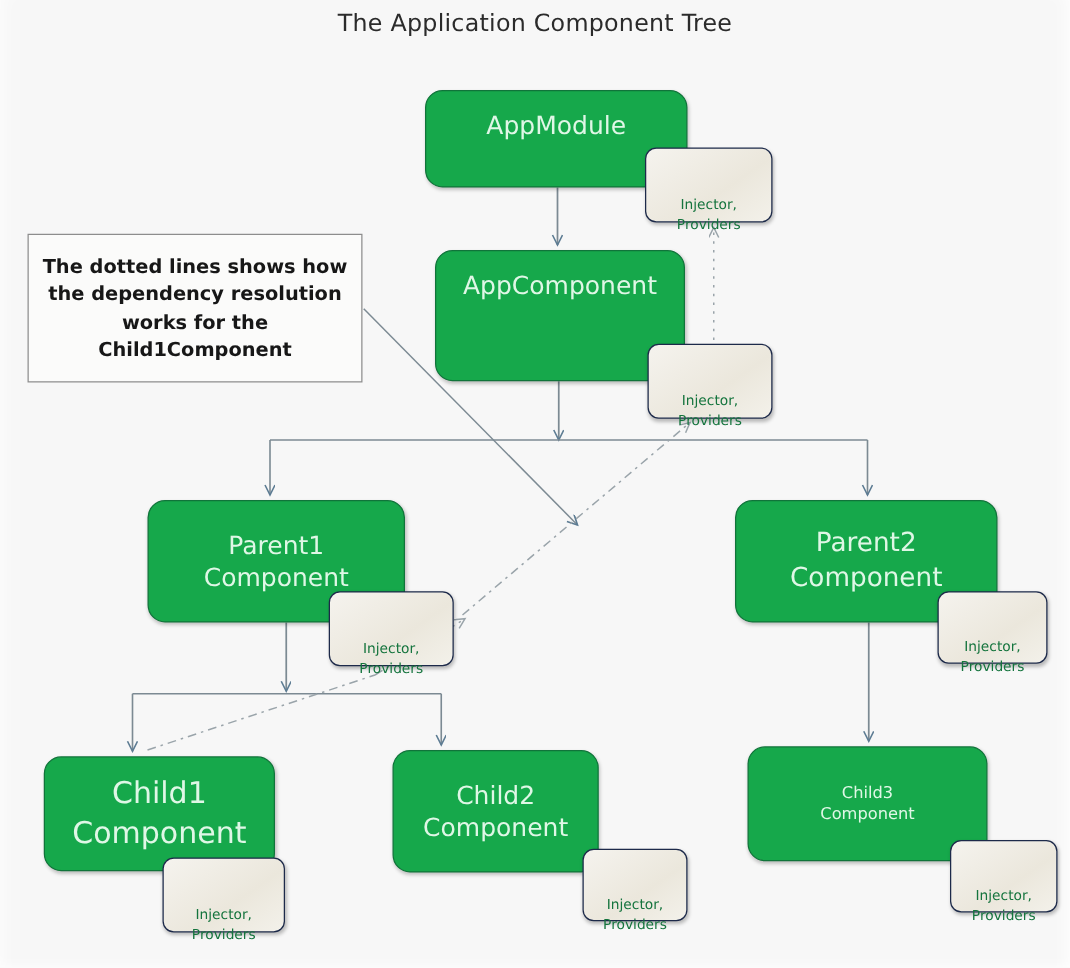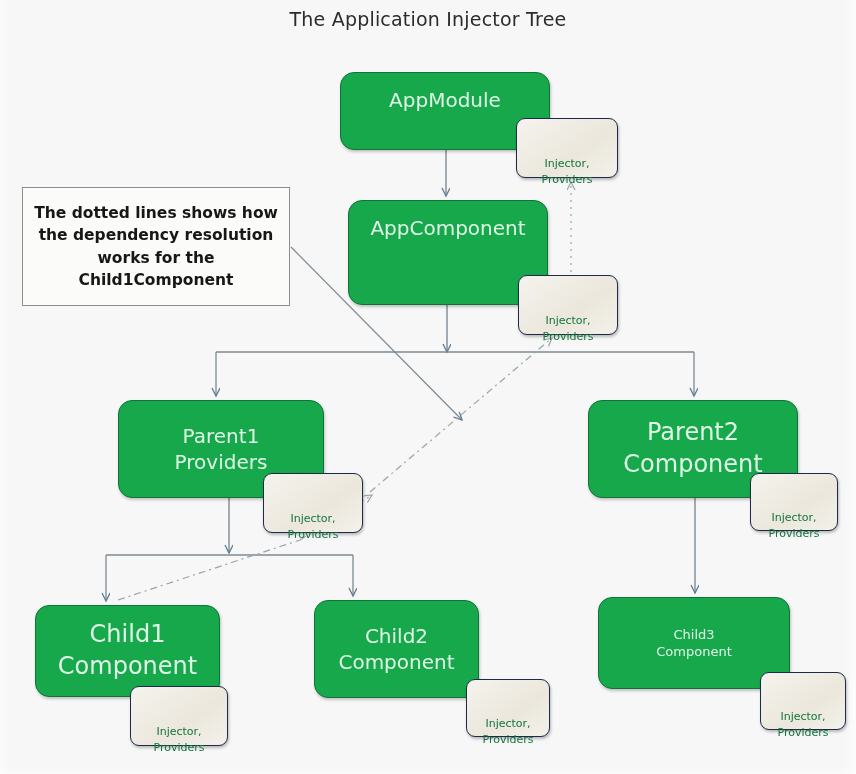--- a/index.html
+++ b/index.html
@@ -102,21 +102,21 @@
     box-sizing: border-box;
     z-index: 4;
   }
   .callout .label { white-space: pre-line; display: block; font-weight: bold; }
 </style>
 </head>
 <body>
 
 <div id="canvas">
 
-  <div class="title">The Application Injector Tree</div>
+  <div class="title">The Application Component Tree</div>
 
   <svg id="edges" viewBox="0 0 856 774" xmlns="http://www.w3.org/2000/svg">
     <defs>
       <marker id="arrow" markerWidth="11" markerHeight="11" refX="9" refY="4" orient="auto" markerUnits="userSpaceOnUse">
         <path d="M1,0 L9,4 L1,8" fill="none" stroke="#5d7c93" stroke-width="1.3"></path>
       </marker>
       <marker id="arrow-dim" markerWidth="11" markerHeight="11" refX="9" refY="4" orient="auto" markerUnits="userSpaceOnUse">
         <path d="M1,0 L9,4 L1,8" fill="none" stroke="#9aa4aa" stroke-width="1.2"></path>
       </marker>
     </defs>
@@ -169,24 +169,24 @@
   <div class="node top-label" style="left:340px; top:72px; width:210px; height:78px; font-size:20px;">
     <span class="label">AppModule</span>
   </div>
 
   <div class="node top-label" style="left:348px; top:200px; width:200px; height:105px; font-size:20px;">
     <span class="label">AppComponent</span>
   </div>
 
   <div class="node" style="left:118px; top:400px; width:206px; height:98px; font-size:20px;">
     <span class="label">Parent1
-Providers</span>
-  </div>
-
-  <div class="node" style="left:588px; top:400px; width:210px; height:98px; font-size:24px;">
+Component</span>
+  </div>
+
+  <div class="node" style="left:588px; top:400px; width:210px; height:98px; font-size:21px;">
     <span class="label">Parent2
 Component</span>
   </div>
 
   <div class="node" style="left:35px; top:605px; width:185px; height:92px; font-size:24px;">
     <span class="label">Child1
 Component</span>
   </div>
 
   <div class="node" style="left:314px; top:600px; width:165px; height:98px; font-size:20px;">

